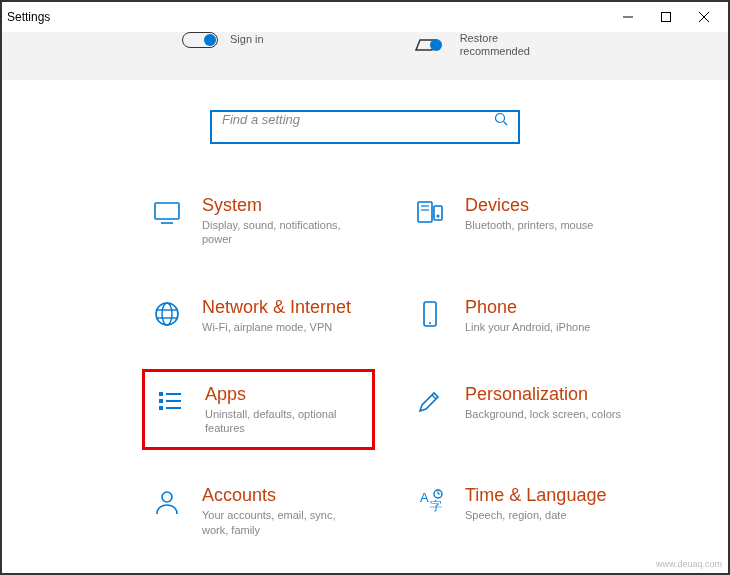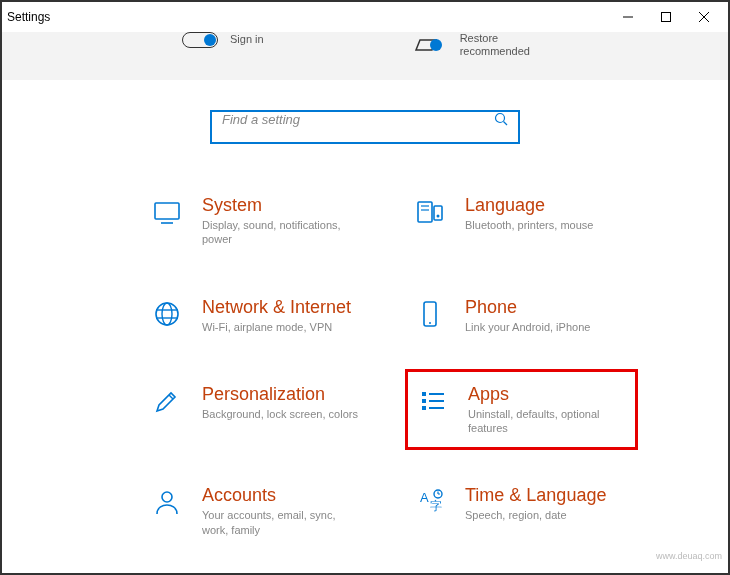--- a/index.html
+++ b/index.html
@@ -17,21 +17,21 @@
     .search { width: 310px; height: 34px; border: 2px solid #0078d4; display: flex; align-items: flex-start; padding: 0 10px; }
     .search input { flex: 1; border: none; outline: none; font-size: 13px; color: #555; font-style: italic; background: transparent; }
     .search input::placeholder { color: #888; font-style: italic; }
     .search-icon { color: #0078d4; }
     .grid { display: grid; grid-template-columns: 1fr 1fr; column-gap: 30px; row-gap: 38px; padding: 45px 90px 20px 140px; }
     .tile { display: flex; gap: 18px; align-items: flex-start; padding: 6px 8px; }
     .tile-icon { width: 34px; height: 34px; flex-shrink: 0; color: #0078d4; display: flex; align-items: center; justify-content: center; }
     .tile-title { font-size: 18px; color: #c2410c; margin-bottom: 2px; }
     .tile-sub { font-size: 11px; color: #888; line-height: 1.3; max-width: 160px; }
     .highlight { border: 3px solid #e60000; padding: 12px 8px; margin: -9px 0; }
-    .watermark { position: absolute; bottom: 12px; right: 6px; font-size: 9px; color: #bbb; }
+    .watermark { position: absolute; bottom: 4px; right: 6px; font-size: 9px; color: #bbb; }
   </style>
 </head>
 <body>
 
 <div class="titlebar">
   <div class="titlebar-title">Settings</div>
   <div class="winbtn">
     <svg width="10" height="10" viewBox="0 0 10 10">
         <line x1="0" y1="5" x2="10" y2="5" stroke="black" stroke-width="1"></line>
       </svg>
@@ -98,21 +98,21 @@
     <div class="tile-icon">
       <svg width="32" height="32" viewBox="0 0 32 32">
           <rect x="4" y="6" width="14" height="20" rx="1" fill="none" stroke="currentColor" stroke-width="1.6"></rect>
           <line x1="7" y1="10" x2="15" y2="10" stroke="currentColor" stroke-width="1.2"></line>
           <line x1="7" y1="14" x2="15" y2="14" stroke="currentColor" stroke-width="1.2"></line>
           <rect x="20" y="10" width="8" height="14" rx="1" fill="none" stroke="currentColor" stroke-width="1.6"></rect>
           <circle cx="24" cy="20" r="1.5" fill="currentColor"></circle>
         </svg>
     </div>
     <div>
-      <div class="tile-title">Language</div>
+      <div class="tile-title">Devices</div>
       <div class="tile-sub">Bluetooth, printers, mouse</div>
     </div>
   </div>
 
   <div class="tile">
     <div class="tile-icon">
       <svg width="32" height="32" viewBox="0 0 32 32">
           <circle cx="16" cy="16" r="11" fill="none" stroke="currentColor" stroke-width="1.6"></circle>
           <ellipse cx="16" cy="16" rx="5" ry="11" fill="none" stroke="currentColor" stroke-width="1.4"></ellipse>
           <line x1="5" y1="12" x2="27" y2="12" stroke="currentColor" stroke-width="1.4"></line>
@@ -128,33 +128,20 @@
   <div class="tile">
     <div class="tile-icon">
       <svg width="32" height="32" viewBox="0 0 32 32">
           <rect x="10" y="4" width="12" height="24" rx="2" fill="none" stroke="currentColor" stroke-width="1.6"></rect>
           <circle cx="16" cy="25" r="1" fill="currentColor"></circle>
         </svg>
     </div>
     <div>
       <div class="tile-title">Phone</div>
       <div class="tile-sub">Link your Android, iPhone</div>
-    </div>
-  </div>
-
-  <div class="tile">
-    <div class="tile-icon">
-      <svg width="32" height="32" viewBox="0 0 32 32">
-          <path d="M6 26 L8 20 L20 8 L24 12 L12 24 Z" fill="none" stroke="currentColor" stroke-width="1.6"></path>
-          <line x1="18" y1="10" x2="22" y2="14" stroke="currentColor" stroke-width="1.4"></line>
-        </svg>
-    </div>
-    <div>
-      <div class="tile-title">Personalization</div>
-      <div class="tile-sub">Background, lock screen, colors</div>
     </div>
   </div>
 
   <div class="tile highlight">
     <div class="tile-icon">
       <svg width="32" height="32" viewBox="0 0 32 32">
           <rect x="5" y="7" width="4" height="4" fill="currentColor"></rect>
           <rect x="5" y="14" width="4" height="4" fill="currentColor"></rect>
           <rect x="5" y="21" width="4" height="4" fill="currentColor"></rect>
           <line x1="12" y1="9" x2="27" y2="9" stroke="currentColor" stroke-width="2"></line>
@@ -164,20 +151,33 @@
     </div>
     <div>
       <div class="tile-title">Apps</div>
       <div class="tile-sub">Uninstall, defaults, optional features</div>
     </div>
   </div>
 
   <div class="tile">
     <div class="tile-icon">
       <svg width="32" height="32" viewBox="0 0 32 32">
+          <path d="M6 26 L8 20 L20 8 L24 12 L12 24 Z" fill="none" stroke="currentColor" stroke-width="1.6"></path>
+          <line x1="18" y1="10" x2="22" y2="14" stroke="currentColor" stroke-width="1.4"></line>
+        </svg>
+    </div>
+    <div>
+      <div class="tile-title">Personalization</div>
+      <div class="tile-sub">Background, lock screen, colors</div>
+    </div>
+  </div>
+
+  <div class="tile">
+    <div class="tile-icon">
+      <svg width="32" height="32" viewBox="0 0 32 32">
           <circle cx="16" cy="11" r="5" fill="none" stroke="currentColor" stroke-width="1.6"></circle>
           <path d="M6 28 C6 21 12 19 16 19 C20 19 26 21 26 28" fill="none" stroke="currentColor" stroke-width="1.6"></path>
         </svg>
     </div>
     <div>
       <div class="tile-title">Accounts</div>
       <div class="tile-sub">Your accounts, email, sync, work, family</div>
     </div>
   </div>
 

